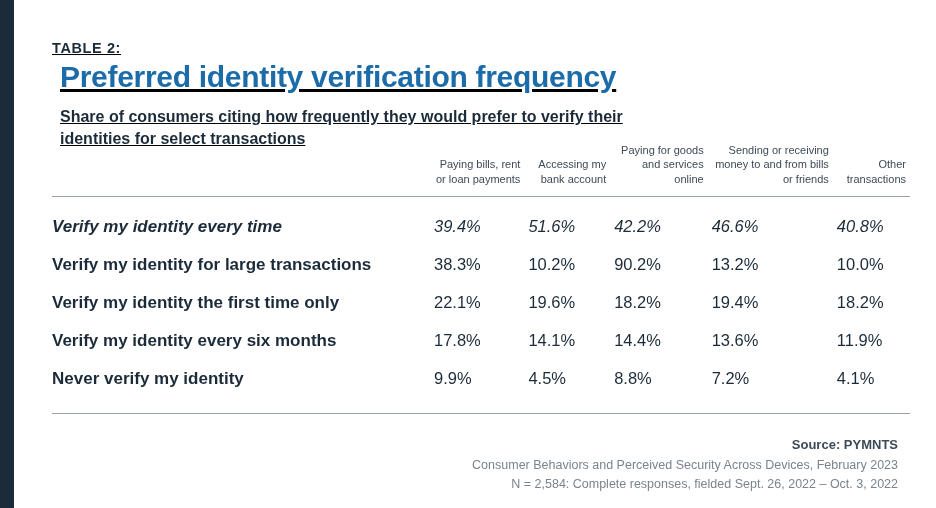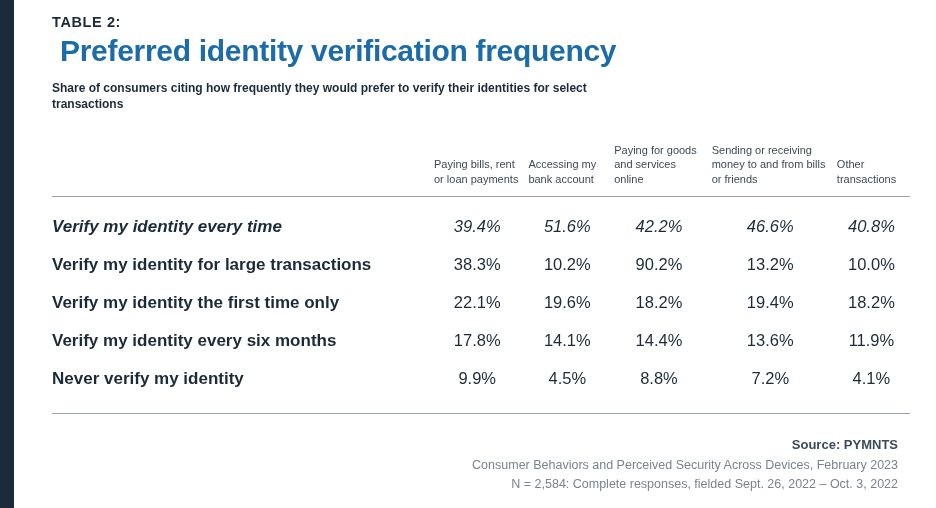--- a/index.html
+++ b/index.html
@@ -24,72 +24,72 @@
     position: absolute;
     left: 0;
     top: 0;
     width: 14px;
     height: 508px;
     background: #1c2b39;
   }
   .content {
     position: absolute;
     left: 52px;
-    top: 14px;
+    top: 40px;
     width: 858px;
+    text-decoration: underline;
   }
   .table-label {
     font-size: 14.5px;
     font-weight: bold;
     letter-spacing: 0.6px;
     color: #1c2b39;
     margin: 0 0 4px 0;
   }
   .table-title {
     font-size: 30px;
     font-weight: bold;
     color: #1b6ca8;
     margin: 0 0 12px 8px;
     letter-spacing: -0.3px;
   }
   .table-subtitle {
-    font-size: 12px;
+    font-size: 16px;
     font-weight: bold;
     color: #1c2b39;
     line-height: 1.35;
-    margin: 0;
+    margin: 8px;
     max-width: 590px;
   }
   table.data {
     position: absolute;
     left: 52px;
     top: 143px;
     width: 858px;
     border-collapse: collapse;
   }
   table.data th.rowhead-blank {
     width: 370px;
   }
   table.data thead th {
     font-size: 11px;
     font-weight: normal;
     color: #3d4a57;
-    text-align: left;
+    text-align: right;
     vertical-align: bottom;
     padding: 0 4px 10px 4px;
     line-height: 1.3;
     border-bottom: 1px solid #9aa3ab;
   }
   table.data thead th.rowhead-blank {
     border-bottom: 1px solid #9aa3ab;
   }
   table.data tbody td {
     font-size: 16.5px;
     color: #1c2b39;
-    text-align: center;
     padding: 9px 4px;
     white-space: nowrap;
   }
   table.data tbody td.rowlabel {
     text-align: left;
     font-weight: bold;
     font-size: 17px;
     padding-left: 0;
   }
   table.data tbody tr:first-child td {

